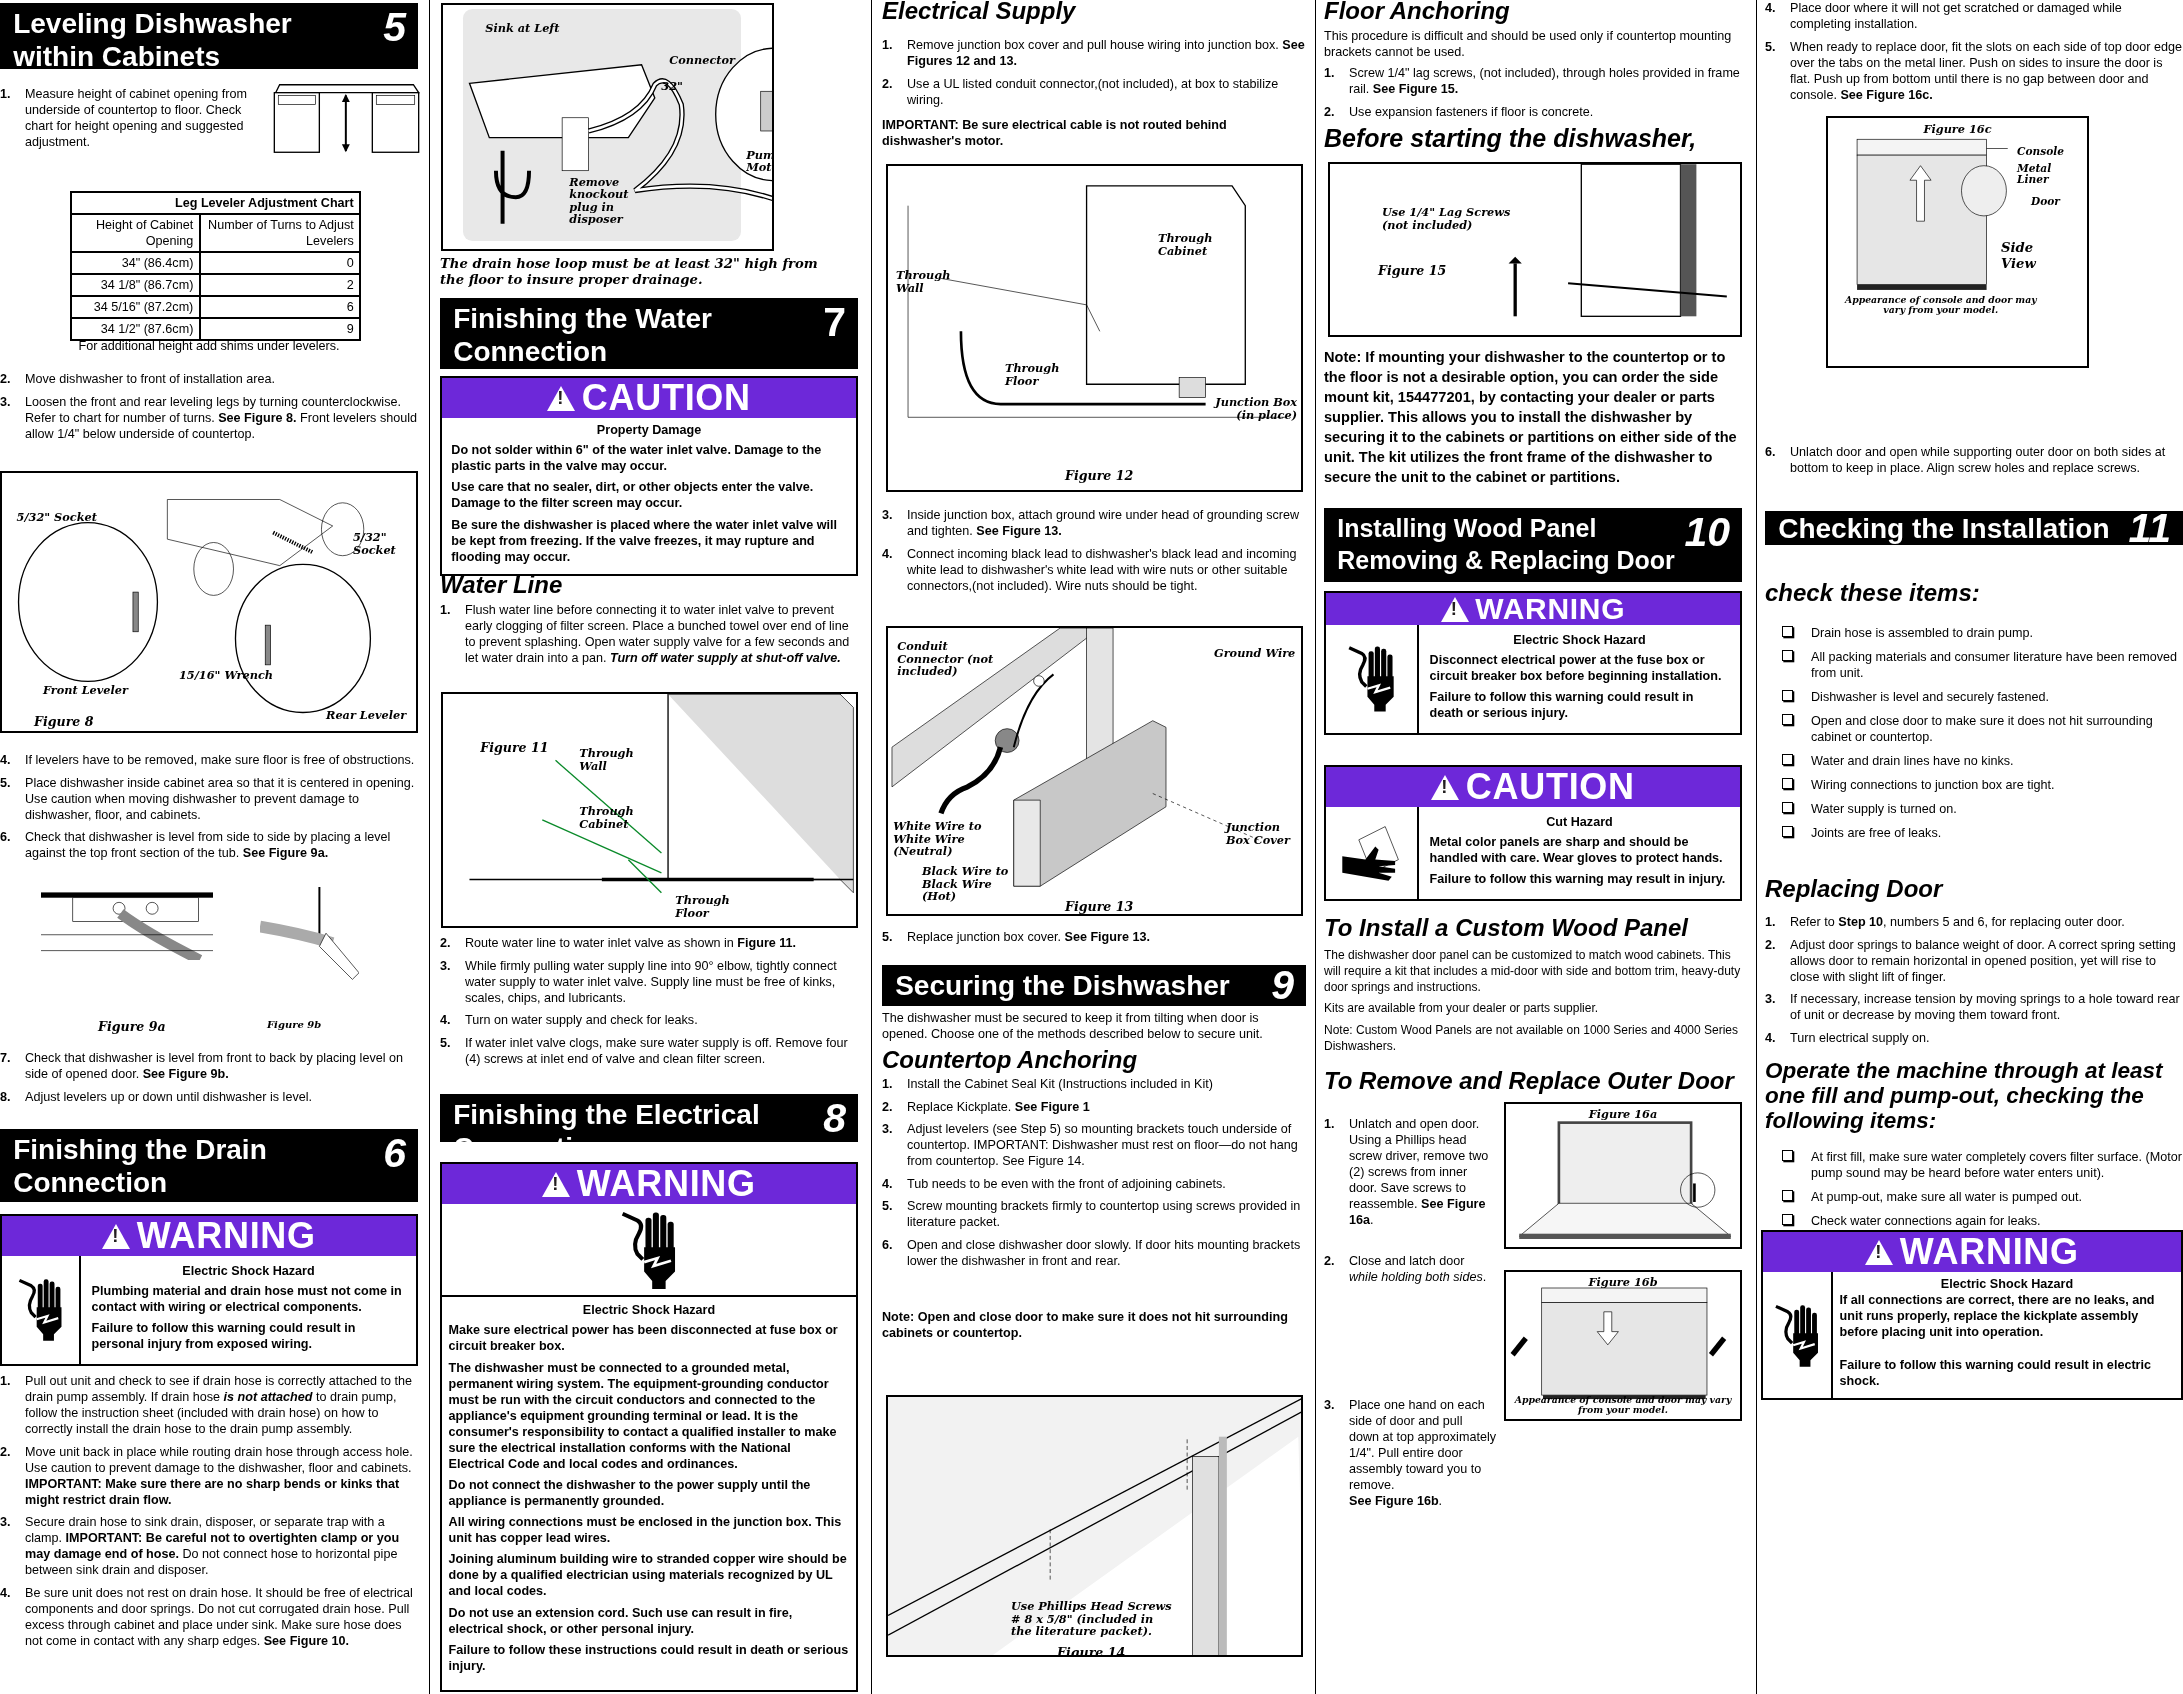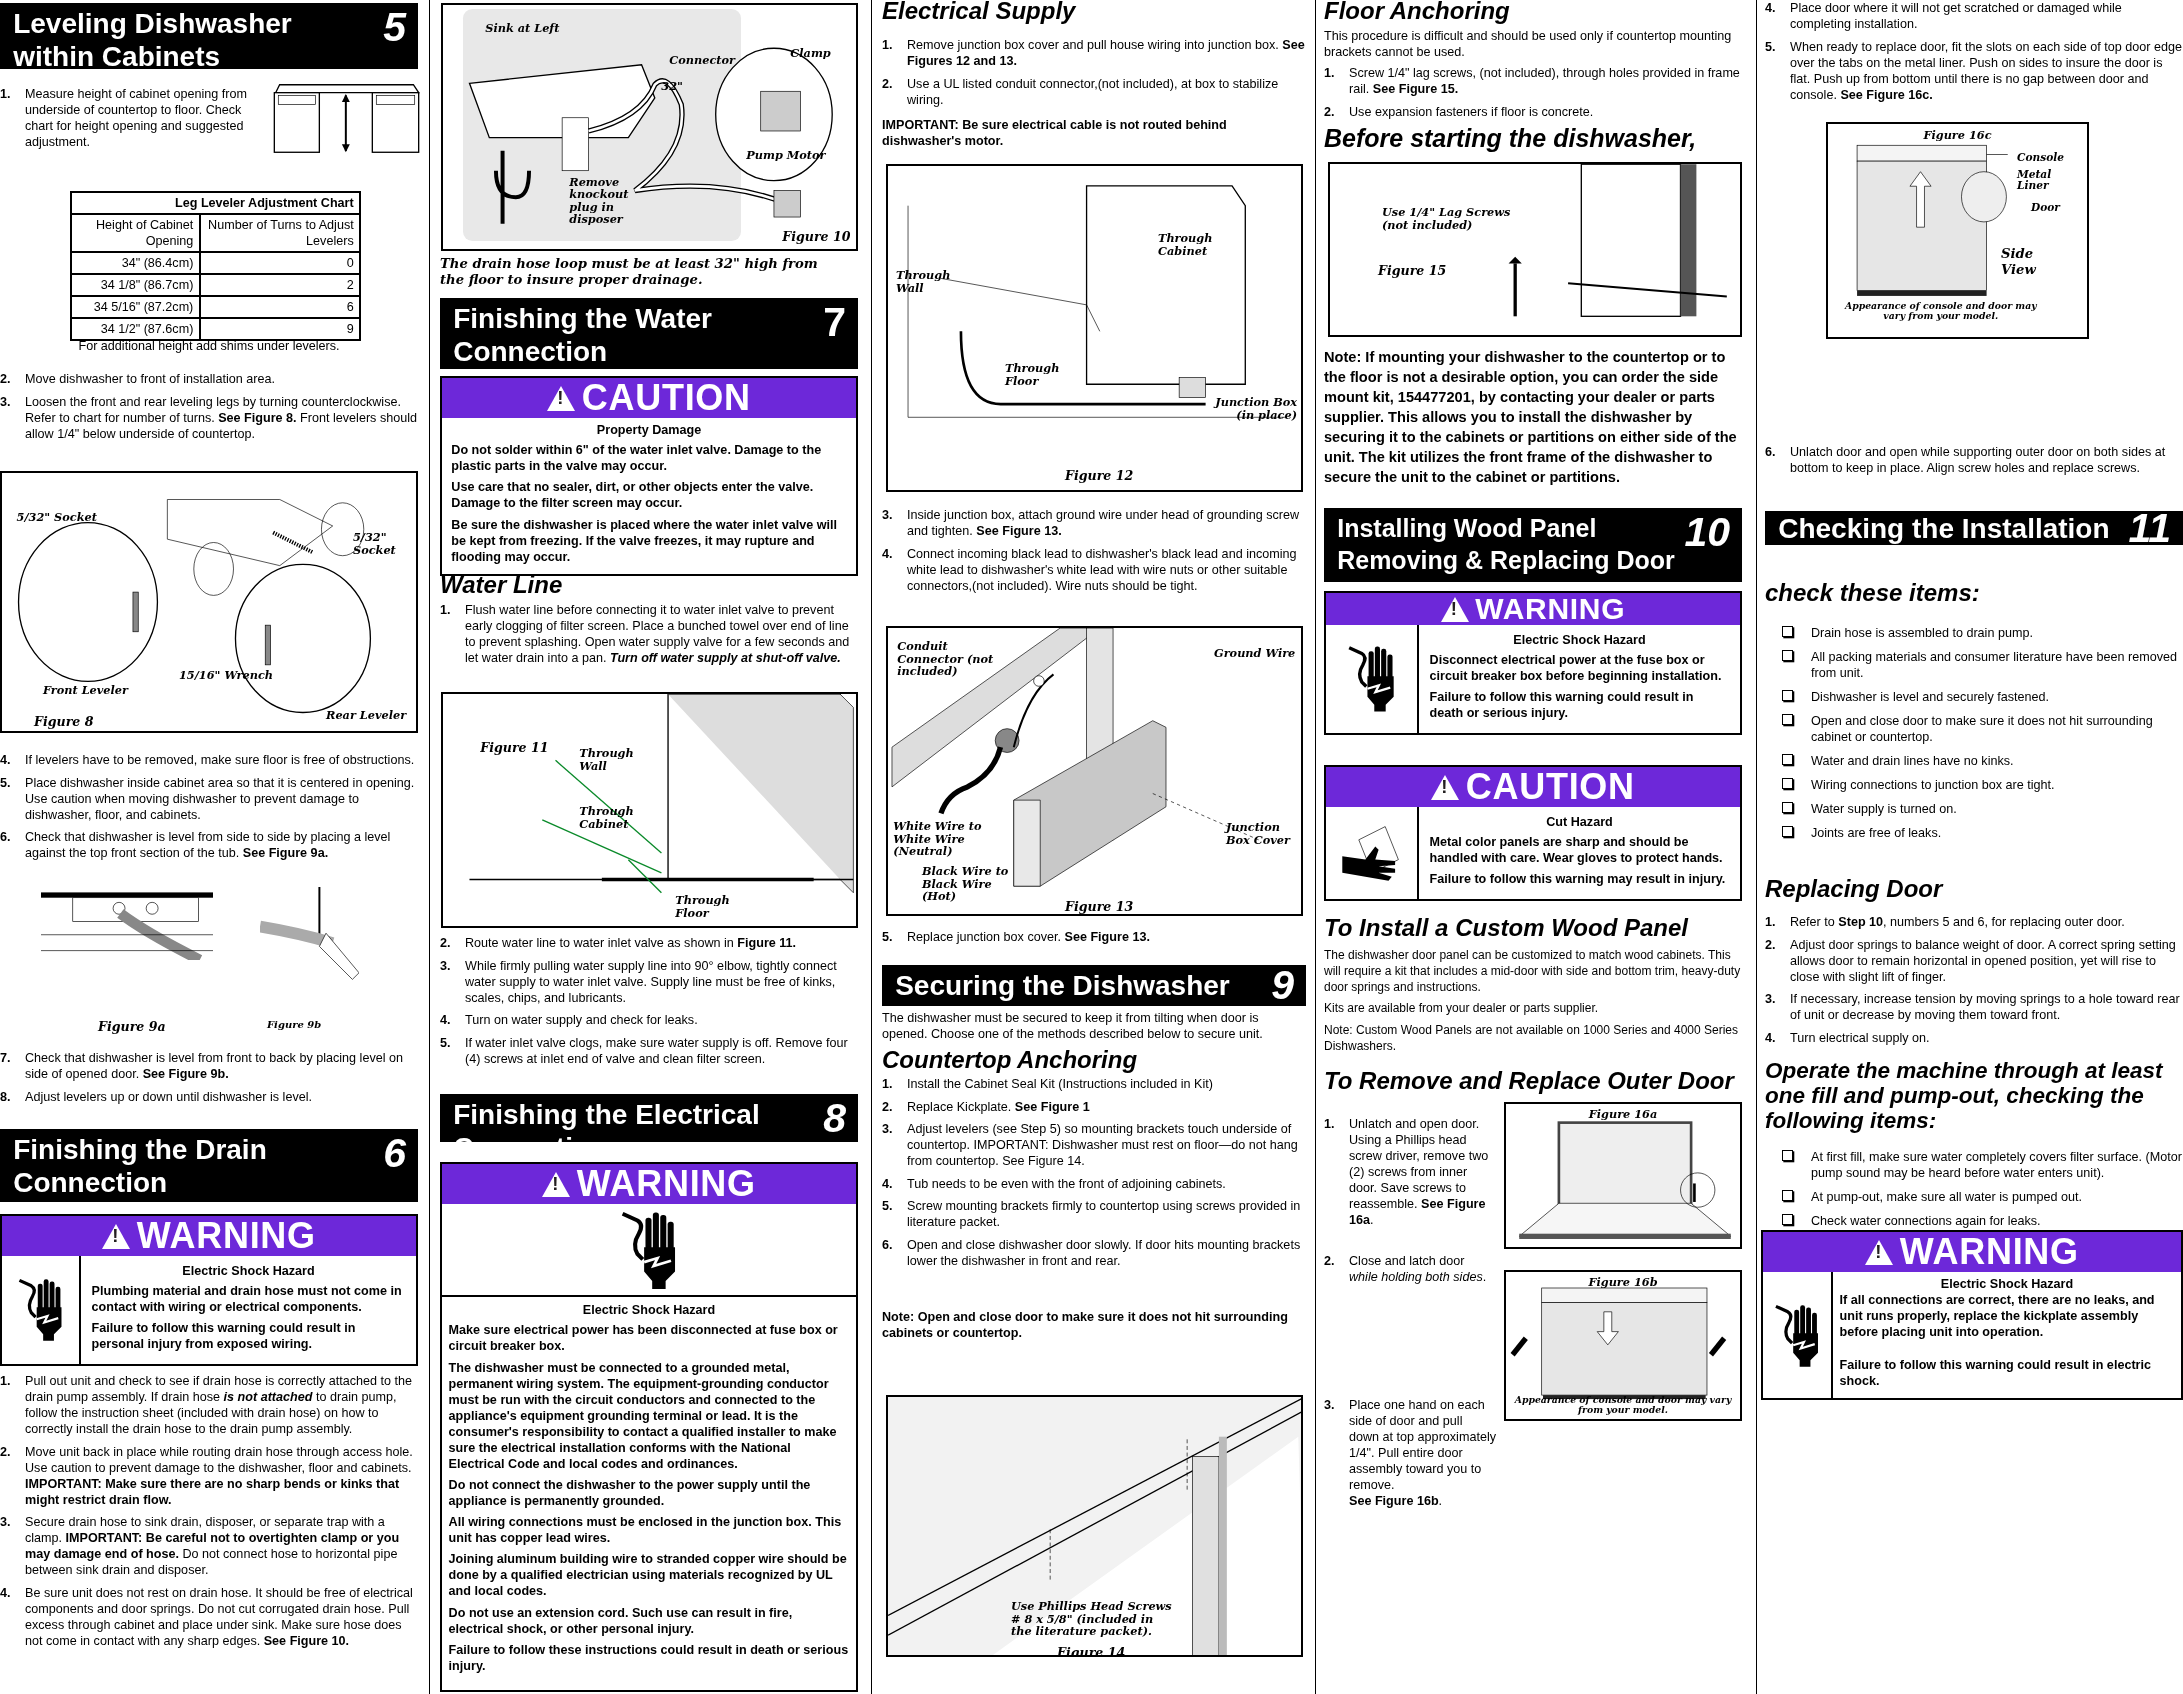--- a/index.html
+++ b/index.html
@@ -210,21 +210,21 @@
 
   <ol class="steps abs" style="top:1373px;font-size:12px">
     <li><span class="num">1.</span><span>Pull out unit and check to see if drain hose is correctly attached to the drain pump assembly. If drain hose </span><span class="bi">is not attached</span><span> to drain pump, follow the instruction sheet (included with drain hose) on how to correctly install the drain hose to the drain pump assembly.</span></li>
     <li><span class="num">2.</span><span>Move unit back in place while routing drain hose through access hole. Use caution to prevent damage to the dishwasher, floor and cabinets. </span><span class="b">IMPORTANT: Make sure there are no sharp bends or kinks that might restrict drain flow.</span></li>
     <li><span class="num">3.</span><span>Secure drain hose to sink drain, disposer, or separate trap with a clamp. </span><span class="b">IMPORTANT:  Be careful not to overtighten clamp or you may damage end of hose.</span><span> Do not connect hose to horizontal pipe between sink drain and disposer.</span></li>
     <li><span class="num">4.</span><span>Be sure unit does not rest on drain hose. It should be free of electrical components and door springs. Do not cut corrugated drain hose.  Pull excess through cabinet and place under sink. Make sure hose does not come in contact with any sharp edges. </span><span class="b">See Figure 10.</span></li>
   </ol>
 </div>
 
 <div class="col c2">
-  <div class="fig" style="top:2.6px;left:1.3px;width:417px;height:248px">
+  <div class="fig" style="top:2.6px;left:1.3px;width:333px;height:248px">
     <div class="shade" style="position:absolute;left:20px;top:4px;width:278px;height:232px;border-radius:9.3px"></div>
     <svg width="417" height="248" viewBox="0 0 630 374" style="position:absolute;left:0;top:0">
       <path d="M40 118 L300 90 L320 140 L280 200 L70 200 Z" fill="#fff" stroke="#000" stroke-width="2"></path>
       <rect x="180" y="170" width="40" height="80" fill="#fff" stroke="#000"></rect>
       <path d="M220 190 Q300 170 320 120 Q340 100 360 150 Q370 220 290 280 Q420 260 520 300" fill="none" stroke="#000" stroke-width="8"></path>
       <path d="M220 190 Q300 170 320 120 Q340 100 360 150 Q370 220 290 280 Q420 260 520 300" fill="none" stroke="#fff" stroke-width="4"></path>
       <ellipse cx="500" cy="165" rx="88" ry="100" fill="#fff" stroke="#000" stroke-width="2"></ellipse>
       <rect x="480" y="130" width="60" height="60" fill="#ccc" stroke="#000"></rect>
       <rect x="500" y="280" width="40" height="40" fill="#ccc" stroke="#000"></rect>
       <path d="M90 220 L90 330 M80 250 Q80 290 110 290 Q130 290 130 250" fill="none" stroke="#000" stroke-width="6"></path>
@@ -515,21 +515,21 @@
     <div class="cap" style="left:6.6px;right:6.6px;top:123px;text-align:center;font-size:9.3px;line-height:10px">Appearance of console and door may vary from your model.</div>
   </div>
 </div>
 
 <div class="col c5">
   <ol class="steps abs" style="top:0">
     <li><span class="num">4.</span><span>Place door where it will not get scratched or damaged while completing installation.</span></li>
     <li><span class="num">5.</span><span>When ready to replace door, fit the slots on each side of top door edge over the tabs on the metal liner. Push on sides to insure the door is flat. Push up from bottom until there is no gap between door and console.  </span><span class="b">See Figure 16c.</span></li>
   </ol>
 
-  <div class="fig" style="top:122px;left:61px;width:263px;height:217px">
+  <div class="fig" style="top:116px;left:61px;width:263px;height:252px">
     <div class="cap" style="left:0;right:0;top:4px;text-align:center;font-size:11.3px">Figure  16c</div>
     <svg width="263" height="213" viewBox="0 0 398 322">
       <rect x="44" y="32" width="196" height="24" fill="#f4f4f4" stroke="#000"></rect>
       <rect x="44" y="56" width="196" height="196" fill="#e6e6e6" stroke="#000"></rect>
       <rect x="44" y="252" width="196" height="8" fill="#222"></rect>
       <polygon points="134,72 146,72 146,134 156,134 140,156 124,134 134,134" fill="#fff" stroke="#000" transform="rotate(180 140 114)"></polygon>
       <ellipse cx="236" cy="110" rx="34" ry="38" fill="#eee" stroke="#000"></ellipse>
       <line x1="240" y1="46" x2="272" y2="46" stroke="#000"></line>
     </svg>
     <div class="cap" style="left:189px;top:26.5px;font-size:10.6px">Console</div>

